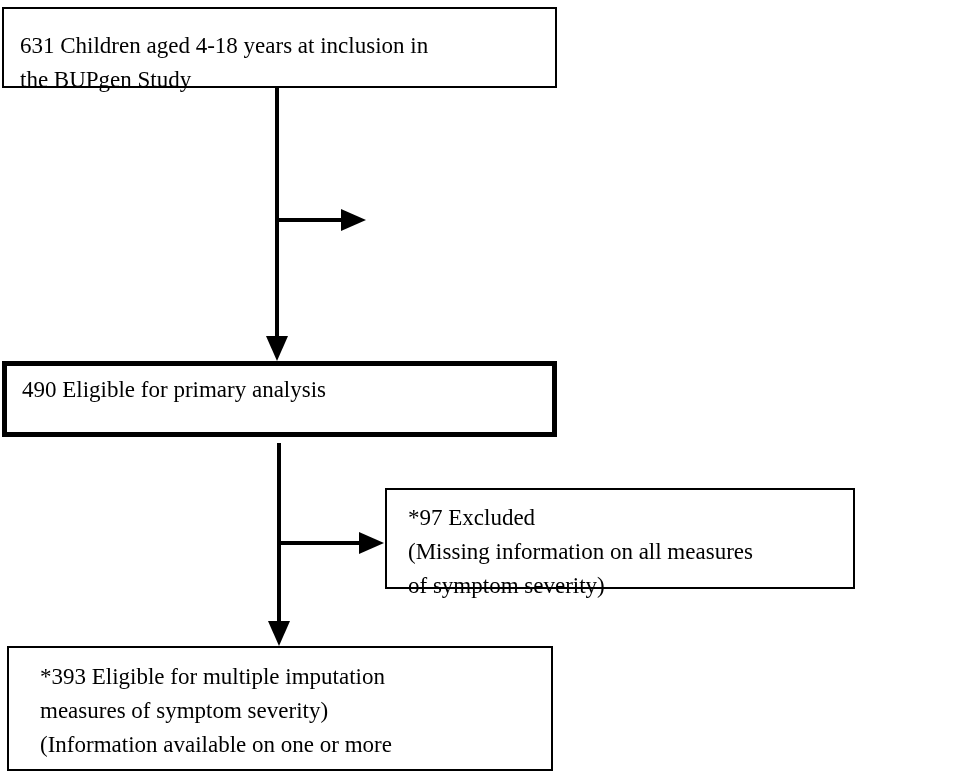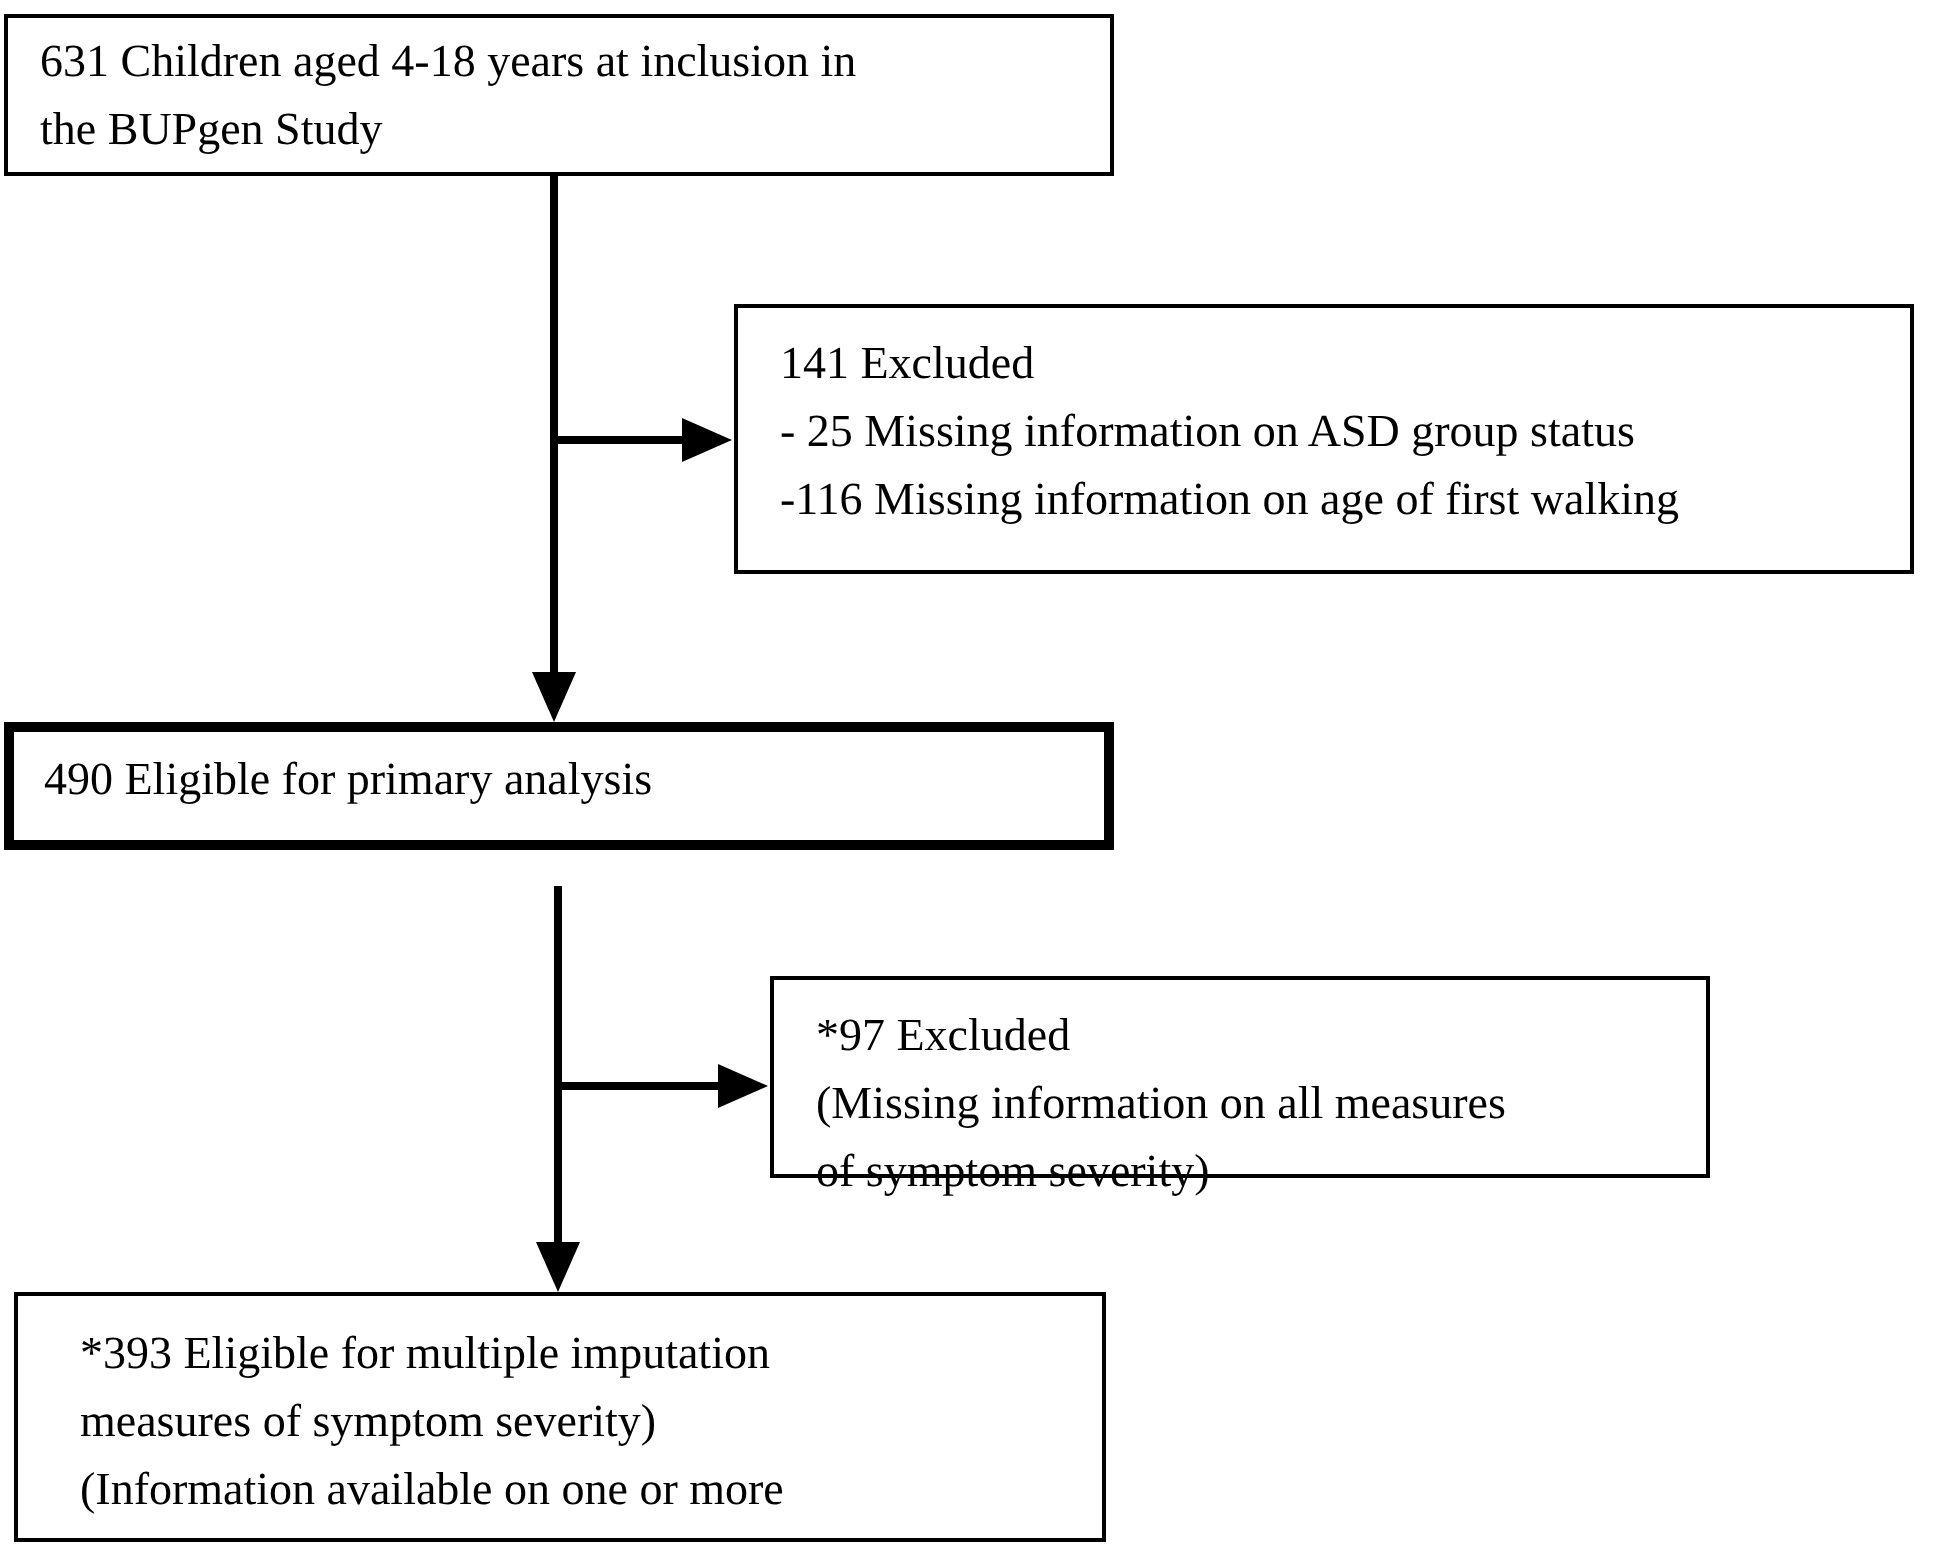--- a/index.html
+++ b/index.html
@@ -27,28 +27,28 @@
     position: absolute;
     box-sizing: border-box;
     background: #ffffff;
     border: 2px solid #000000;
     font-size: 23px;
     line-height: 34px;
   }
   .box .ln { display: block; white-space: nowrap; }
   .box-inclusion {
     left: 2px; top: 7px; width: 555px; height: 81px;
-    padding: 5px 8px 0 16px;
+    padding: 20px 8px 0 16px;
   }
   .box-excluded-first {
     left: 367px; top: 152px; width: 590px; height: 135px;
     padding: 11px 6px 0 21px;
   }
   .box-eligible-primary {
-    left: 2px; top: 361px; width: 555px; height: 64px;
+    left: 2px; top: 361px; width: 555px; height: 76px;
     border-width: 5px;
     padding: 7px 8px 0 15px;
   }
   .box-excluded-second {
     left: 385px; top: 488px; width: 470px; height: 101px;
     padding: 11px 6px 0 21px;
   }
   .box-eligible-imputation {
     left: 7px; top: 646px; width: 546px; height: 125px;
     padding: 12px 6px 0 31px;
@@ -76,25 +76,20 @@
       <line x1="279" y1="543" x2="362" y2="543" stroke="#000000" stroke-width="4"></line>
       <polygon points="384,543 359,532 359,554" fill="#000000"></polygon>
     </g>
   </svg>
 
   <div class="box box-inclusion">
     <span class="ln">631 Children aged 4-18 years at inclusion in</span>
     <span class="ln">the BUPgen Study</span>
   </div>
 
-  <div class="box box-excluded-first">
-    <span class="ln">141 Excluded</span>
-    <span class="ln">- 25 Missing information on ASD group status</span>
-    <span class="ln">-116 Missing information on age of first walking</span>
-  </div>
 
   <div class="box box-eligible-primary">
     <span class="ln">490 Eligible for primary analysis</span>
   </div>
 
   <div class="box box-excluded-second">
     <span class="ln">*97 Excluded</span>
     <span class="ln">(Missing information on all measures</span>
     <span class="ln">of symptom severity)</span>
   </div>

